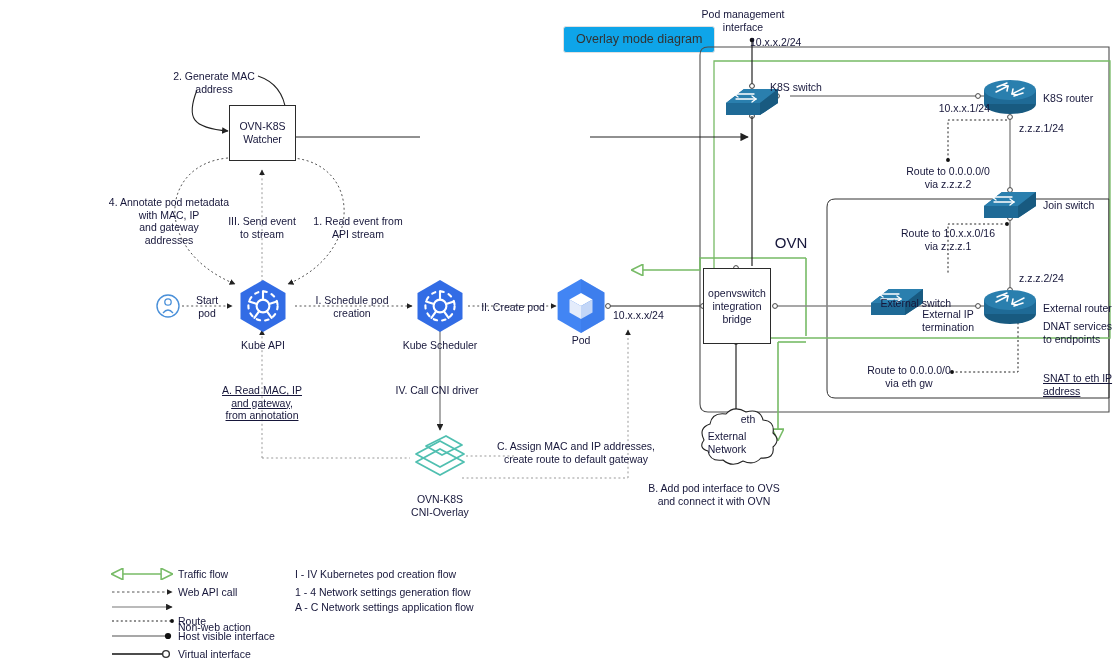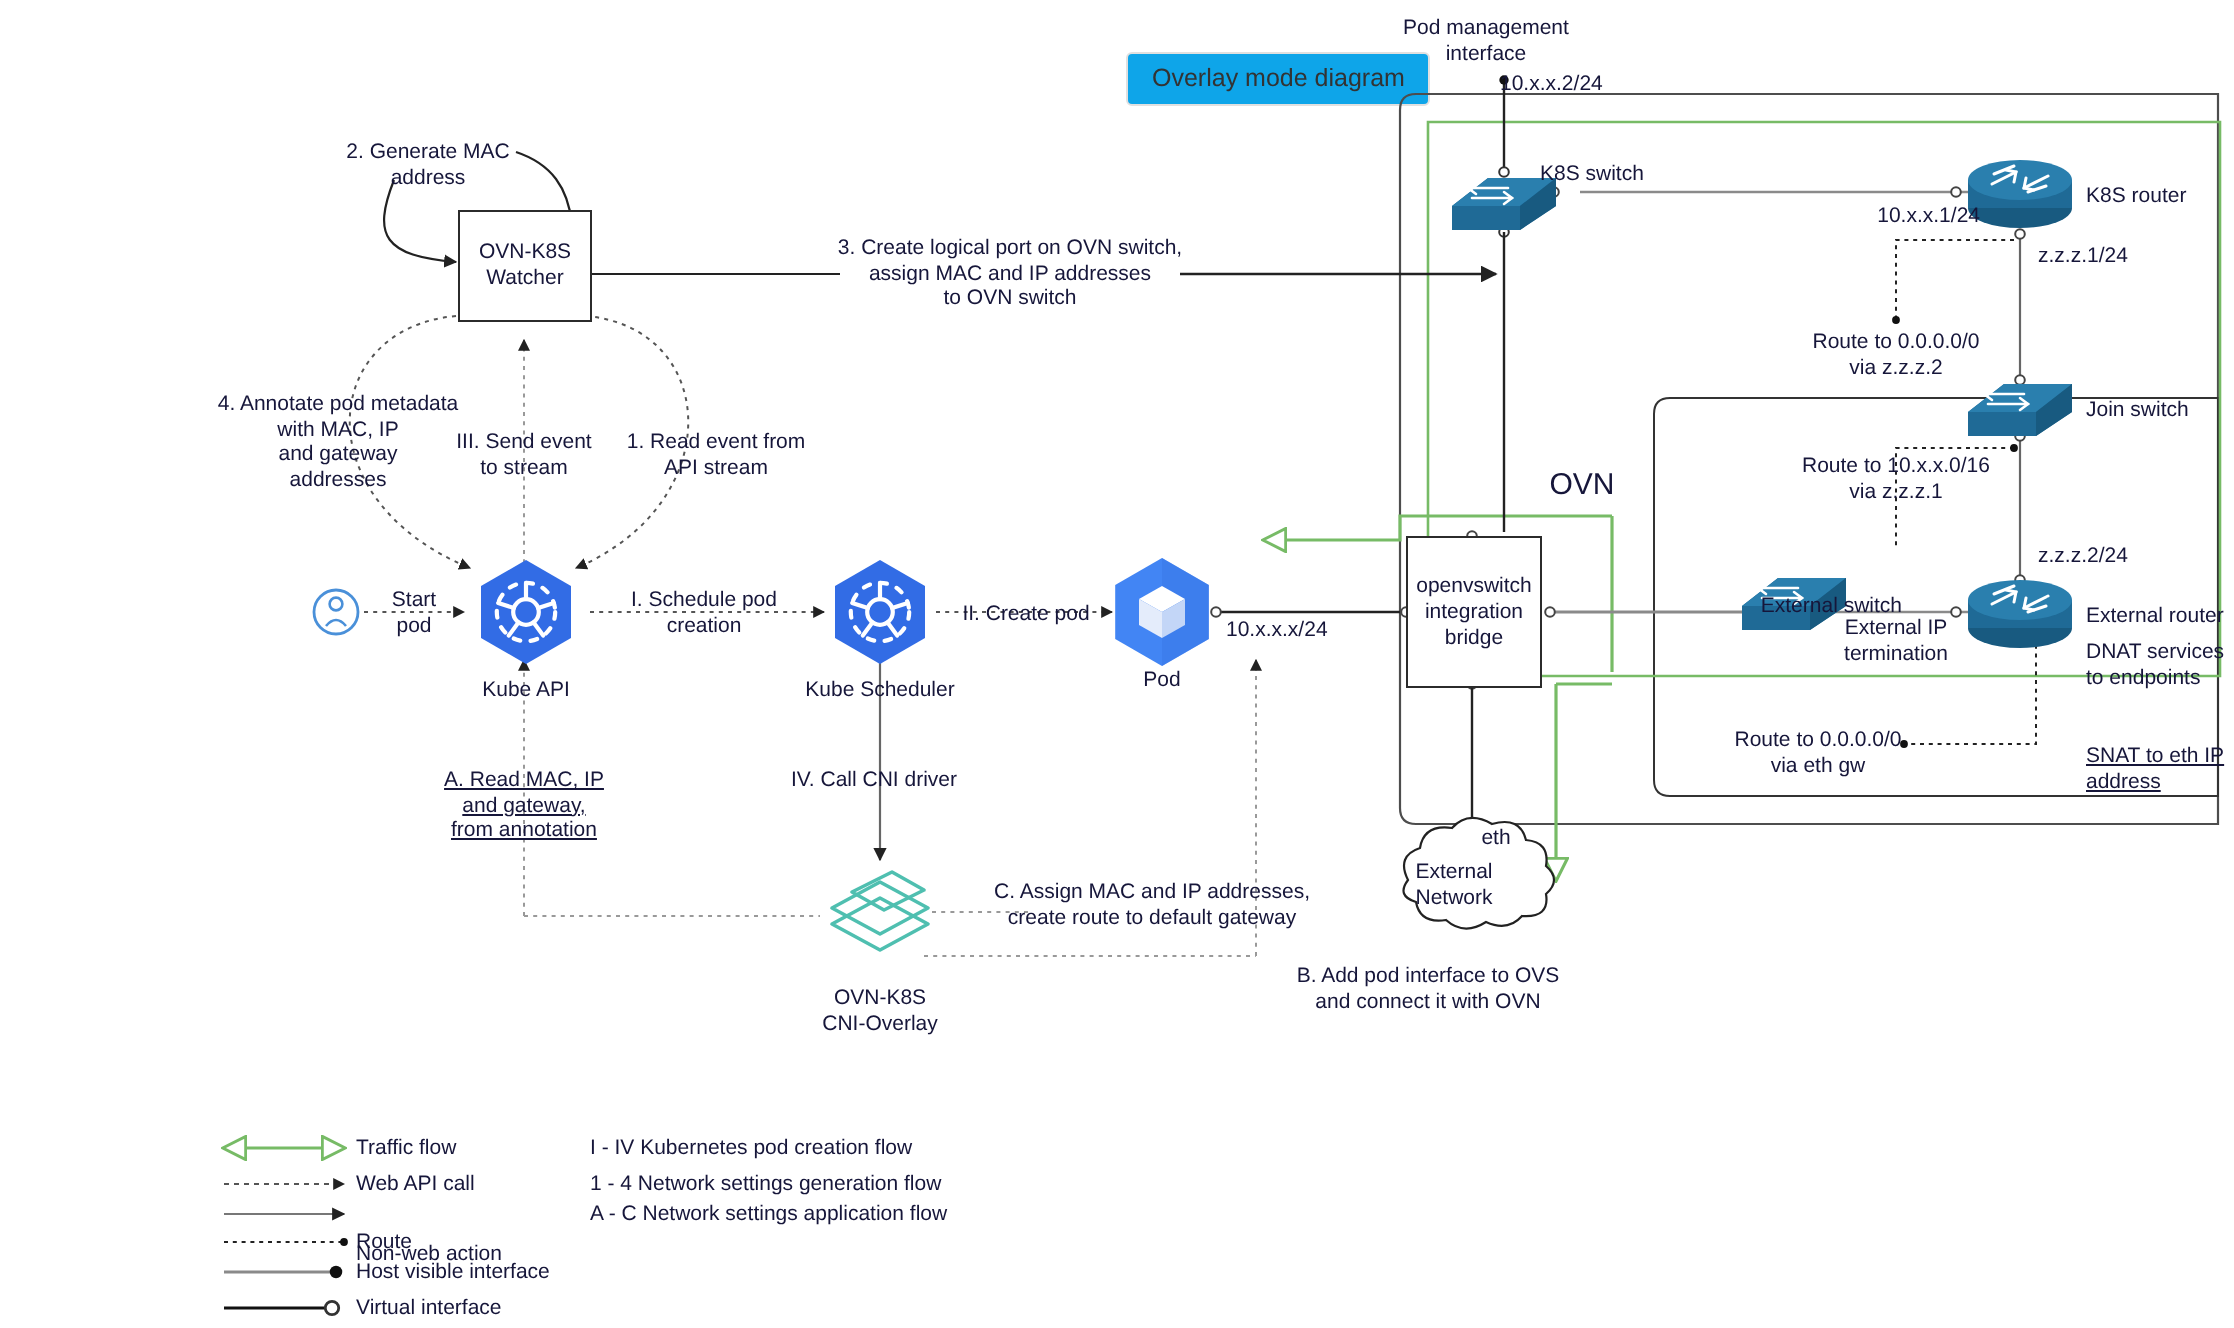--- a/index.html
+++ b/index.html
@@ -304,23 +304,20 @@
 via z.z.z.1</div>
   <div class="lbl c" style="left:909px;top:364px;white-space:pre-line;">Route to 0.0.0.0/0
 via eth gw</div>
 
   <div class="lbl c" style="left:748px;top:413px;">eth</div>
   <div class="lbl c" style="left:727px;top:430px;white-space:pre-line;">External
 Network</div>
 
   <div class="lbl c" style="left:214px;top:70px;white-space:pre-line;">2. Generate MAC
 address</div>
-  <div class="lbl c" style="left:505px;top:118px;white-space:pre-line;">3. Create logical port on OVN switch,
-assign MAC and IP addresses
-to OVN switch</div>
   <div class="lbl c" style="left:169px;top:196px;white-space:pre-line;">4. Annotate pod metadata
 with MAC, IP
 and gateway
 addresses</div>
   <div class="lbl c" style="left:262px;top:215px;white-space:pre-line;">III. Send event
 to stream</div>
   <div class="lbl c" style="left:358px;top:215px;white-space:pre-line;">1. Read event from
 API stream</div>
 
   <div class="lbl c" style="left:207px;top:294px;white-space:pre-line;">Start

